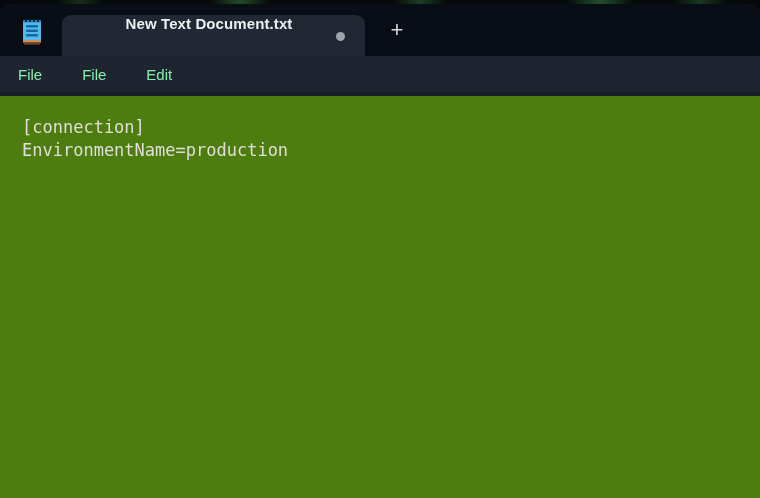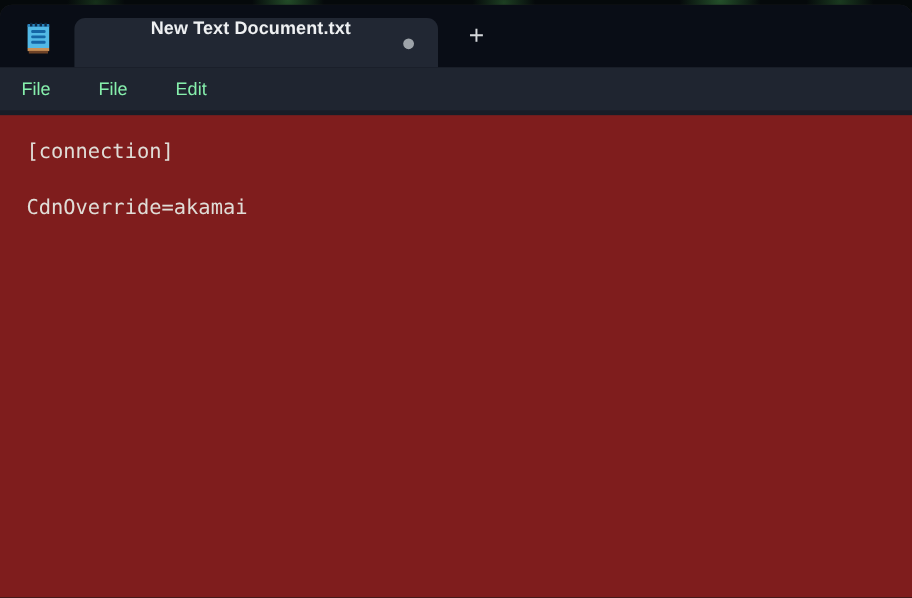--- a/index.html
+++ b/index.html
@@ -94,21 +94,21 @@
     color: #86efac;
     font-size: 15px;
     margin-right: 40px;
     white-space: nowrap;
     cursor: default;
   }
 
   
   .editor {
     flex: 1 1 auto;
-    background: #7f1d1d;
+    background: #4d7c0f;
     padding: 20px 0 0 22px;
     font-family: "DejaVu Sans Mono", monospace;
     font-size: 17px;
     color: #e0ddd7;
     cursor: text;
   }
   .editor .line {
     height: 23px;
     line-height: 23px;
     white-space: pre;
@@ -145,17 +145,17 @@
   </div>
 
   <div class="menubar">
     <span class="menu-item">File</span>
     <span class="menu-item">File</span>
     <span class="menu-item">Edit</span>
   </div>
 
   <div class="editor">
     <div class="line">[connection]</div>
+    <div class="line">EnvironmentName=production</div>
     <div class="line"></div>
-    <div class="line">CdnOverride=akamai</div>
   </div>
 
 </div>
 
 </body></html>

